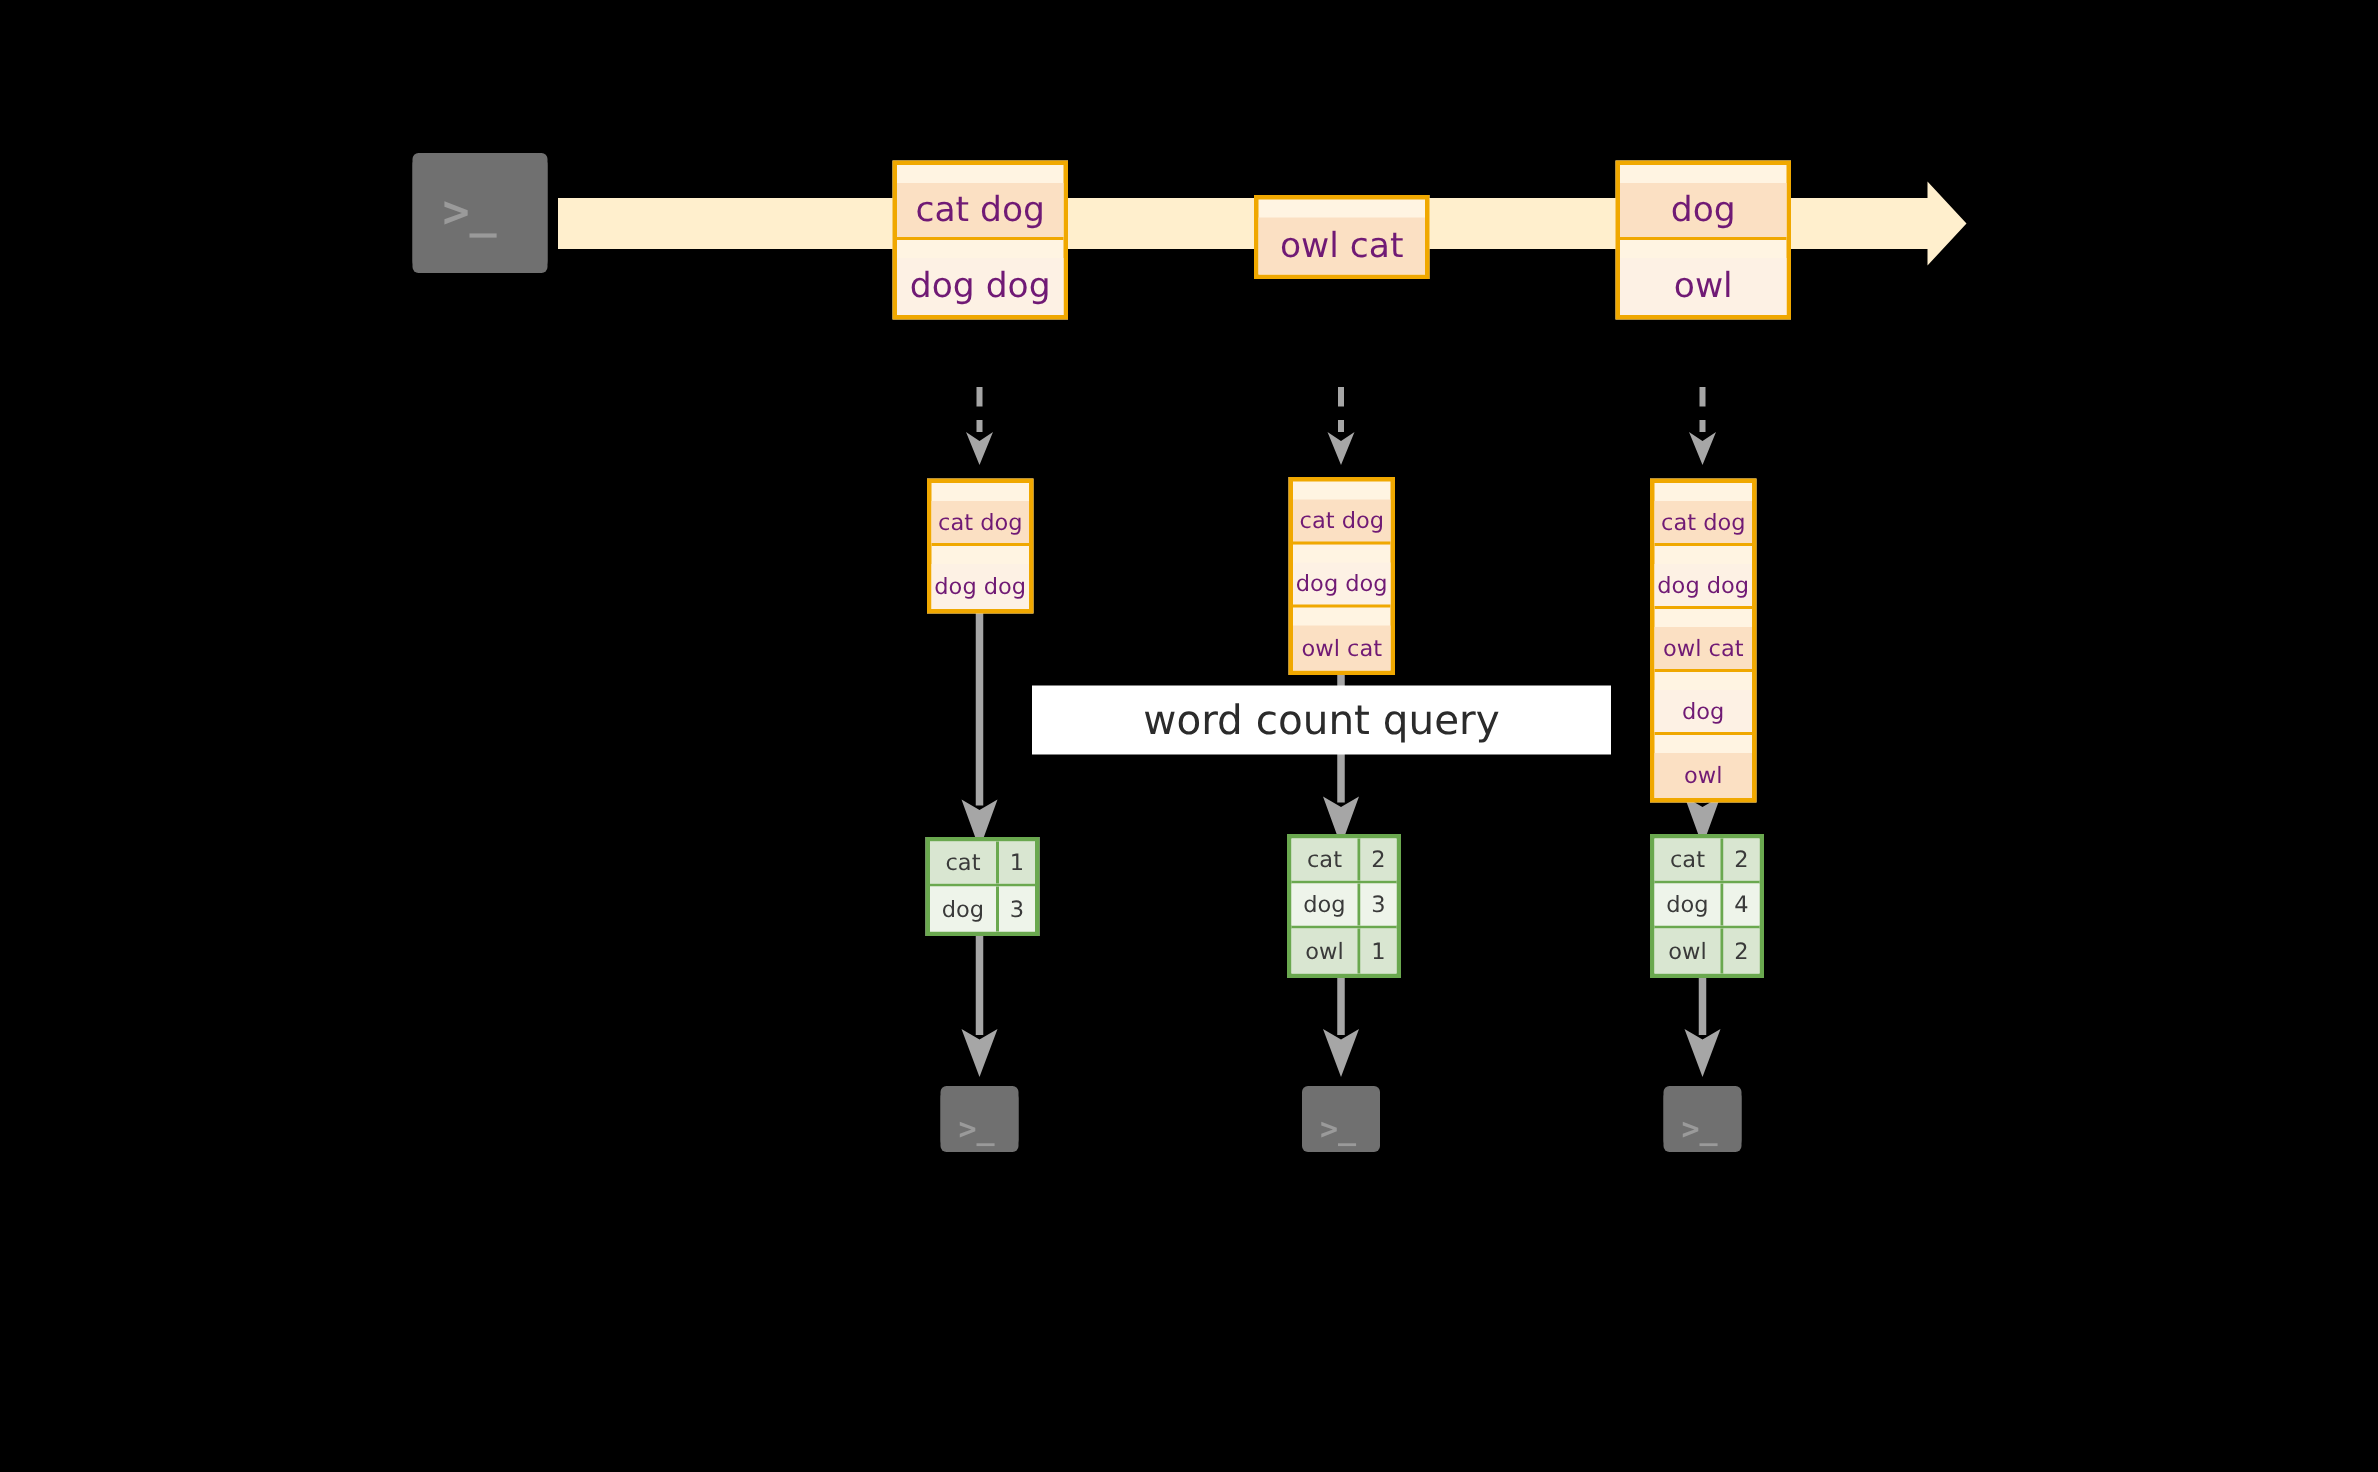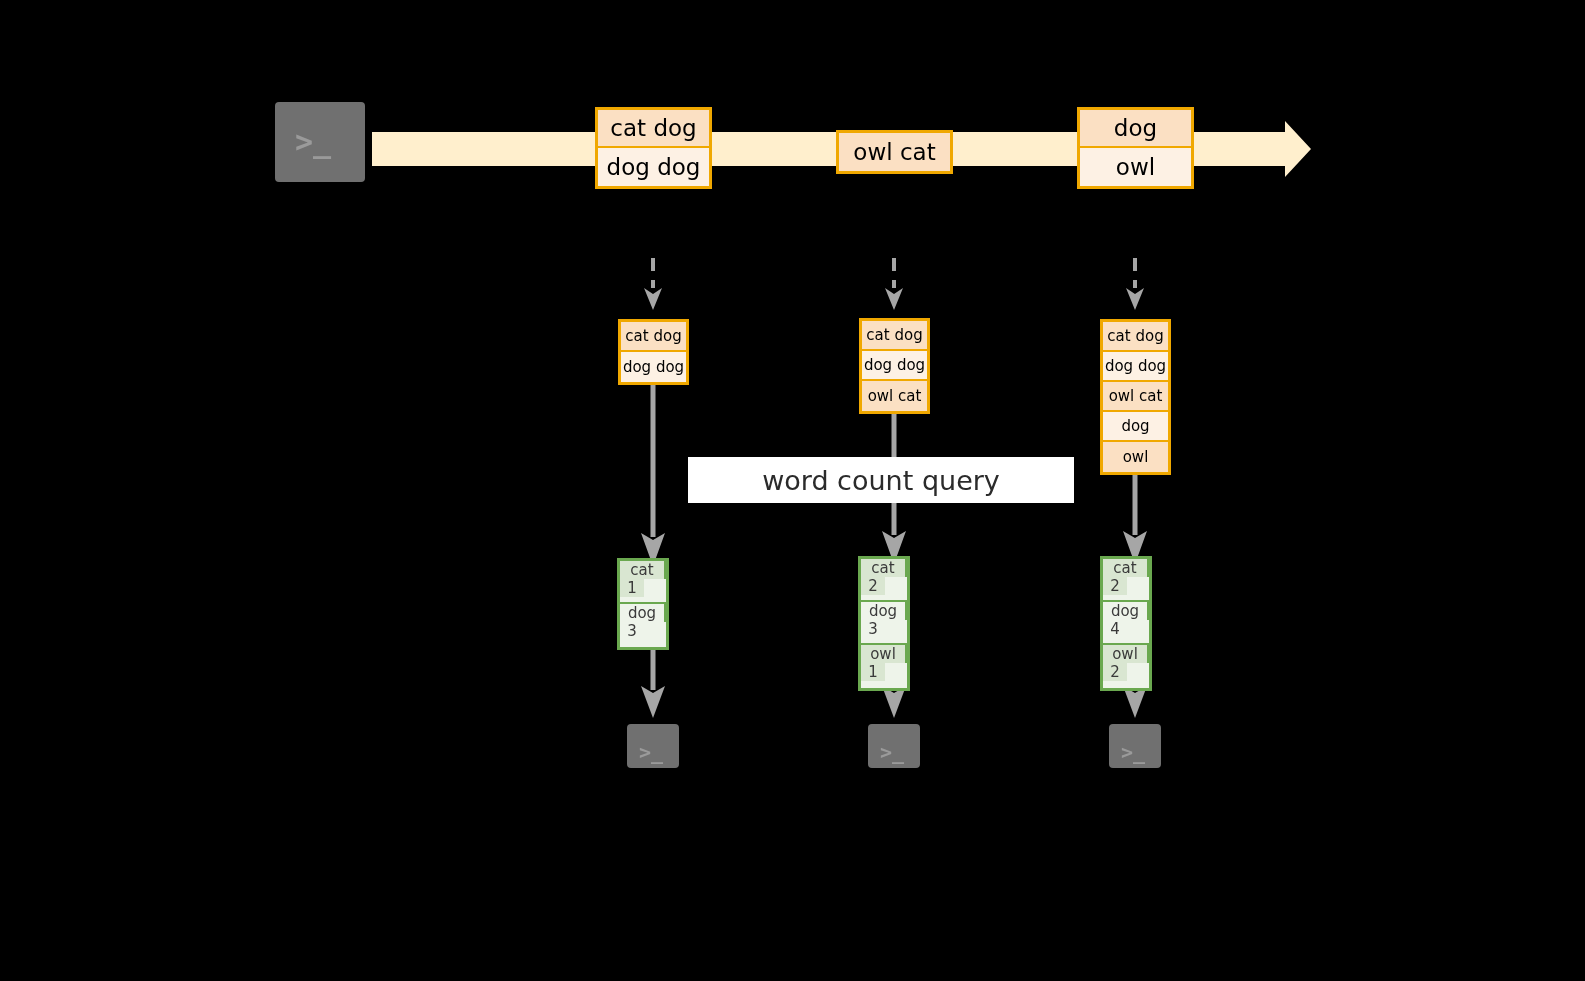--- a/index.html
+++ b/index.html
@@ -73,22 +73,23 @@
     box-sizing: border-box;
     border: 3px solid #f0a800;
     background: #fff4e2;
   }
   .stack .row {
     box-sizing: border-box;
     border-bottom: 2px solid #f0a800;
     display: flex;
     align-items: center;
     justify-content: center;
-    color: #000000;
+    color: #701a75;
     white-space: nowrap;
+    margin-top: 12px;
   }
   .stack .row:last-child { border-bottom: none; }
   .stack .row.shade { background: #fbe0c3; }
   .stack .row.light { background: #fdf1e4; }
 
   
   .big-box { }
   .big-box .row { height: 38px; font-size: 23px; }
 
   
@@ -98,22 +99,21 @@
   .table {
     position: absolute;
     box-sizing: border-box;
     border: 3px solid #6aa84f;
     background: #eef4ea;
   }
   .table .trow {
     display: flex;
     box-sizing: border-box;
     border-bottom: 2px solid #6aa84f;
-    height: 43px;
-    flex-direction: column;
+    height: 30px;
   }
   .table .trow:last-child { border-bottom: none; }
   .table .c-word, .table .c-num {
     box-sizing: border-box;
     display: flex;
     align-items: center;
     justify-content: center;
     color: #3a3a3a;
     font-size: 15px;
   }

